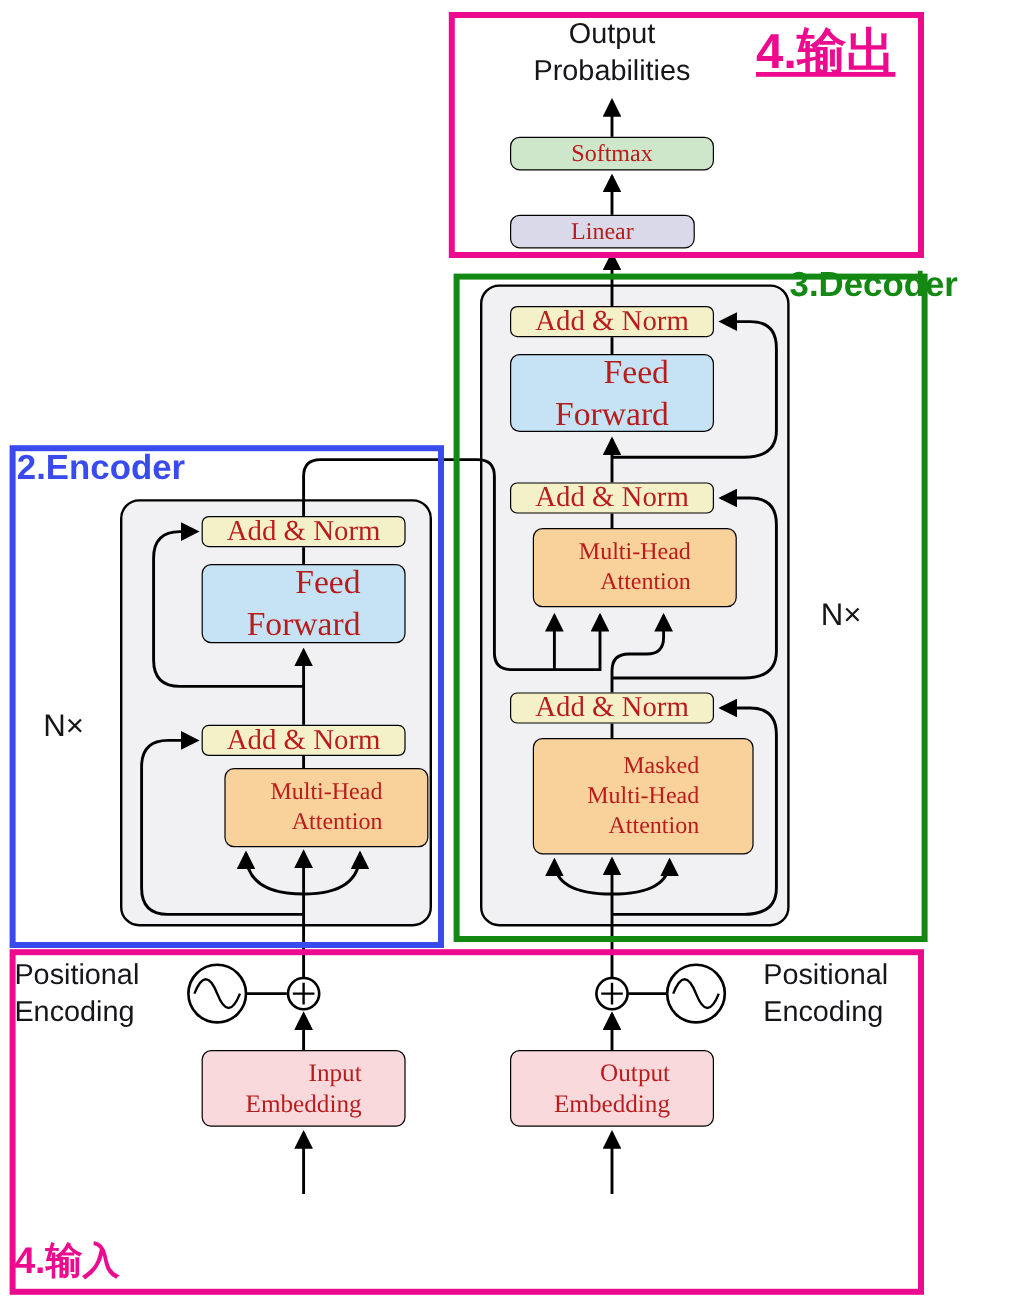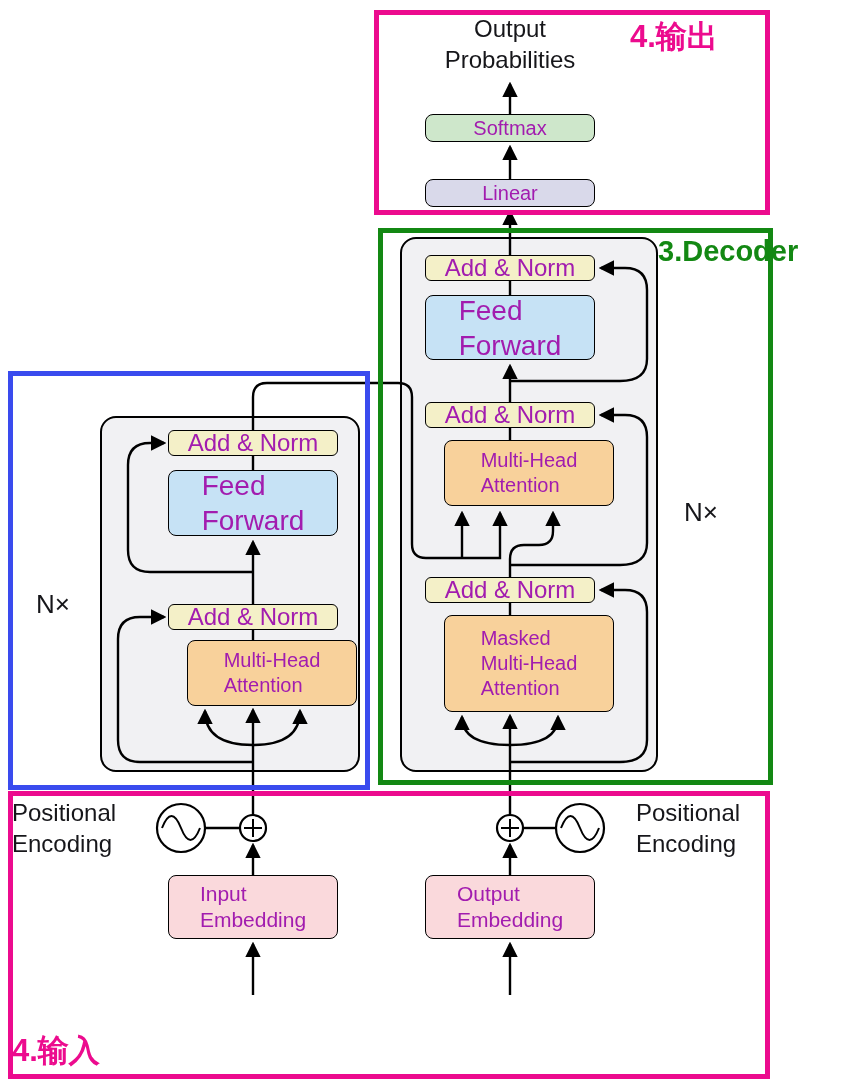--- a/index.html
+++ b/index.html
@@ -6,22 +6,22 @@
   .canvas {
     position:relative; width:851px; height:1085px; background:#fff;
     font-family:"Liberation Sans", sans-serif; color:#111; overflow:hidden;
   }
   .container-box {
     position:absolute; background:var(--container_fill,#f1f1f3);
     border:2px solid #000; border-radius:16px; box-sizing:border-box;
   }
   .box {
     position:absolute; display:flex; align-items:center; justify-content:center;
-    text-align:left; white-space:pre-line; border:1.8px solid #000;
-    border-radius:8px; box-sizing:border-box; color:#a21caf; line-height:1.25;
+    text-align:right; white-space:pre-line; border:1.8px solid #000;
+    border-radius:8px; box-sizing:border-box; color:#b91c1c; line-height:1.25;font-family:Liberation Serif, serif;
   }
   .box.addnorm { background:var(--add_norm_fill,#f4f0c8); font-size:24px; border-radius:6px; }
   .box.ff      { background:var(--feed_forward_fill,#c6e2f5); font-size:28px; }
   .box.attn    { background:var(--attention_fill,#f8d19b); font-size:20px;margin-left:19px; }
   .box.embed   { background:var(--embedding_fill,#fad9dc); font-size:21px; }
   .box.softmax { background:var(--softmax_fill,#cee7cb); font-size:20px; }
   .box.linear  { background:var(--linear_fill,#d9d9ea); font-size:20px; }
   .frame { position:absolute; border:5px solid #000; box-sizing:border-box; background:transparent; }
   .frame.magenta { border-color:var(--frame_magenta,#ec0b8e); }
   .frame.green   { border-color:var(--frame_green,#138813); }
@@ -40,30 +40,30 @@
 </style>
 </head>
 <body>
 
 <div class="canvas">
 
   <div class="container-box" style="left:100px; top:416px; width:260px; height:356px;"></div>
   <div class="container-box" style="left:400px; top:237px; width:258px; height:535px;"></div>
 
   <div class="box softmax" style="left:425px; top:114px; width:170px; height:28px;">Softmax</div>
-  <div class="box linear" style="left:425px; top:179px; width:170px; height:28px;">Linear</div>
+  <div class="box linear" style="left:425px; top:179px; width:154px; height:28px;">Linear</div>
 
   <div class="box addnorm" style="left:425px; top:255px; width:170px; height:26px;">Add &amp; Norm</div>
   <div class="box ff" style="left:425px; top:295px; width:170px; height:65px;">Feed
 Forward</div>
   <div class="box addnorm" style="left:425px; top:402px; width:170px; height:26px;">Add &amp; Norm</div>
   <div class="box attn" style="left:425px; top:440px; width:170px; height:66px;">Multi-Head
 Attention</div>
   <div class="box addnorm" style="left:425px; top:577px; width:170px; height:26px;">Add &amp; Norm</div>
-  <div class="box attn" style="left:425px; top:615px; width:170px; height:97px;">Masked
+  <div class="box attn" style="left:425px; top:615px; width:184px; height:97px;">Masked
 Multi-Head
 Attention</div>
 
   <div class="box addnorm" style="left:168px; top:430px; width:170px; height:26px;">Add &amp; Norm</div>
   <div class="box ff" style="left:168px; top:470px; width:170px; height:66px;">Feed
 Forward</div>
   <div class="box addnorm" style="left:168px; top:604px; width:170px; height:26px;">Add &amp; Norm</div>
   <div class="box attn" style="left:168px; top:640px; width:170px; height:66px;">Multi-Head
 Attention</div>
 
@@ -135,22 +135,23 @@
     </g>
   </svg>
 
   <div class="frame magenta" style="left:374px; top:10px; width:396px; height:205px;"></div>
   <div class="frame green" style="left:378px; top:228px; width:395px; height:557px;"></div>
   <div class="frame blue" style="left:8px; top:371px; width:362px; height:419px;"></div>
   <div class="frame magenta" style="left:8px; top:791px; width:762px; height:288px;"></div>
 
   <div class="lbl center" style="left:400px; top:14px; width:220px; font-size:24px;">Output
 Probabilities</div>
-  <div class="annot magenta" style="left:630px; top:16px; font-size:31px;">4.输出</div>
-  <div class="annot green" style="left:658px; top:235px; font-size:29px;">3.Decoder</div>
+  <div class="annot magenta" style="left:630px; top:16px; font-size:41px;text-decoration:underline;">4.输出</div>
+  <div class="annot green" style="left:658px; top:222px; font-size:29px;">3.Decoder</div>
+  <div class="annot blue" style="left:14px; top:374px; font-size:29px;">2.Encoder</div>
   <div class="annot magenta" style="left:12px; top:1030px; font-size:31px;">4.输入</div>
 
   <div class="lbl" style="left:36px; top:588px; font-size:26px;">N×</div>
   <div class="lbl" style="left:684px; top:496px; font-size:26px;">N×</div>
 
   <div class="lbl" style="left:12px; top:798px; font-size:24px;">Positional
 Encoding</div>
   <div class="lbl" style="left:636px; top:798px; font-size:24px;">Positional
 Encoding</div>
 

